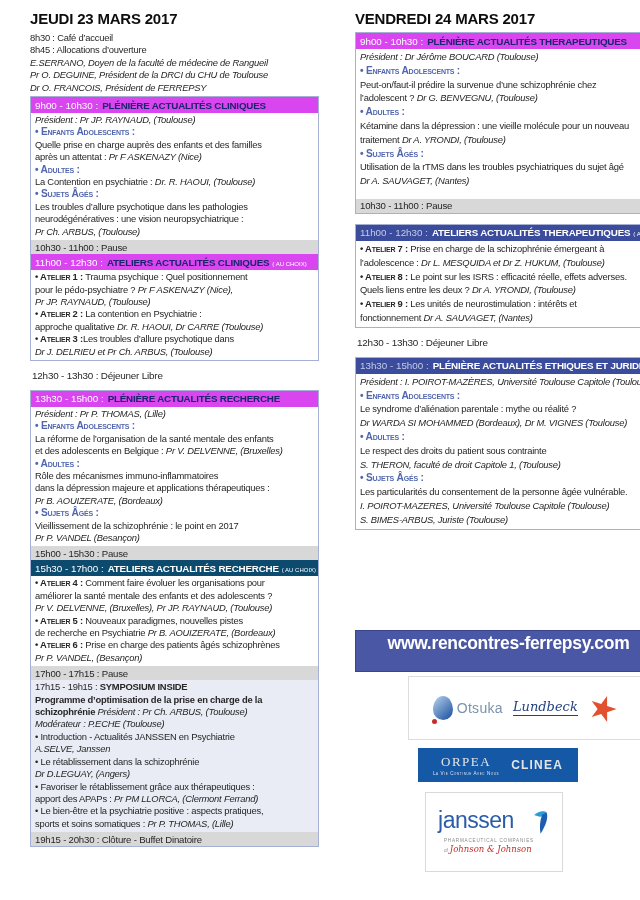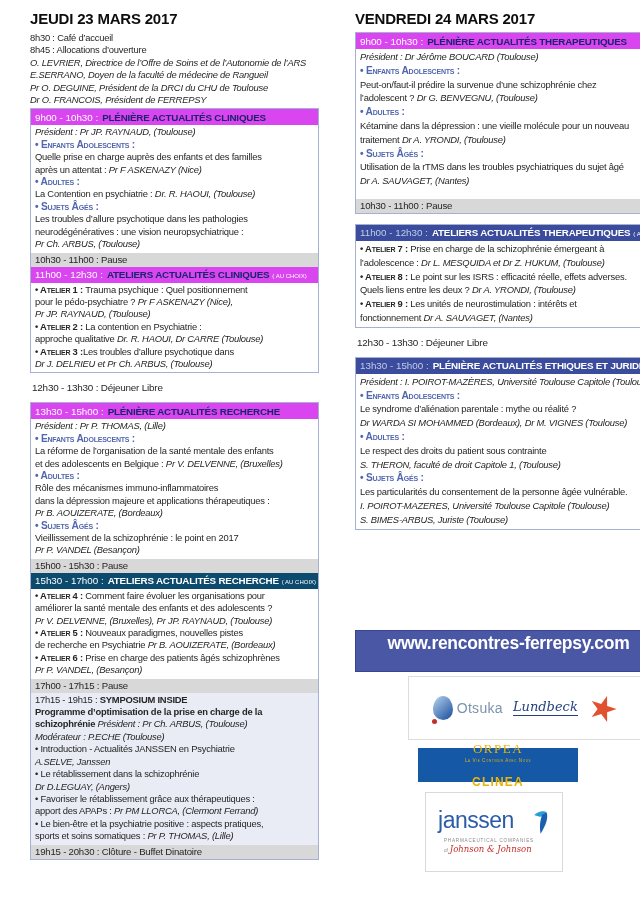--- a/index.html
+++ b/index.html
@@ -43,22 +43,22 @@
   .sponsor-row{margin-top:4px;margin-left:53px;width:233px;height:62px;border:1px solid #DCDCDC;
                display:flex;align-items:center;justify-content:center;gap:10px;background:#fff;}
   .otsuka{display:flex;align-items:center;gap:4px;}
   .balloon{width:20px;height:24px;border-radius:50% 50% 48% 52% / 56% 56% 44% 44%;
            background:linear-gradient(135deg,#A9C6E6 10%,#2D5FA8 85%);position:relative;}
   .balloon::after{content:"";position:absolute;left:-1px;bottom:-4px;width:5px;height:5px;border-radius:50%;background:#C62D27;}
   .otsuka-text{color:#7C93AC;font-size:14px;letter-spacing:0.3px;}
   .lundbeck{font-family:"DejaVu Serif",serif;font-style:italic;color:#24407E;font-size:13px;
             border-bottom:1.5px solid #24407E;padding-bottom:1px;}
   .starfish{color:#E2512F;font-size:34px;line-height:1;transform:rotate(18deg);}
-  .orpea-box{margin:8px 0 0 63px;width:160px;height:34px;background:#1558A6;color:#eab308;
-             display:flex;align-items:center;justify-content:center;gap:12px;flex-direction:column;}
+  .orpea-box{margin:8px 0 0 63px;width:160px;height:34px;background:#1558A6;color:#e5e5e5;
+             display:flex;align-items:center;justify-content:center;gap:12px;}
   .orpea-wrap{display:flex;flex-direction:column;align-items:center;}
   .orpea-name{font-family:"Liberation Serif",serif;font-size:13px;letter-spacing:1.5px;}
   .orpea-tag{font-size:4.6px;letter-spacing:0.6px;font-variant:small-caps;margin-top:1px;}
   .clinea{font-size:12px;font-weight:bold;letter-spacing:1.2px;}
   .janssen-box{margin:10px 0 0 70px;width:136px;height:78px;border:1px solid #D9D9D9;background:#fff;
                display:flex;flex-direction:column;align-items:center;justify-content:center;}
   .janssen-row{display:flex;align-items:flex-start;gap:18px;}
   .janssen-name{color:#2A5CA8;font-size:23px;letter-spacing:-0.5px;line-height:1;}
   .janssen-sub{font-size:4.6px;color:#8a8a8a;letter-spacing:0.8px;margin-top:3px;align-self:flex-start;margin-left:18px;}
   .jnj-row{display:flex;align-items:baseline;gap:2px;align-self:flex-start;margin-left:18px;margin-top:1px;}
@@ -69,21 +69,20 @@
 <body>
 
 <div class="page">
 
   <div class="col col-left">
     <div class="day-title">JEUDI 23 MARS 2017</div>
     <div>
         <div class="plain">
           <div class="line"><span class="run-n">8h30 : Café d’accueil</span></div>
           <div class="line"><span class="run-n">8h45 : Allocations d’ouverture</span></div>
-          <div class="line"><span class="run-i">O. LEVRIER, Directrice de l’Offre de Soins et de l’Autonomie de l’ARS</span></div>
           <div class="line"><span class="run-i">E.SERRANO, Doyen de la faculté de médecine de Rangueil</span></div>
           <div class="line"><span class="run-i">Pr O. DEGUINE, Président de la DRCI du CHU de Toulouse</span></div>
           <div class="line"><span class="run-i">Dr O. FRANCOIS, Président de FERREPSY</span></div>
         </div>
         <div class="box">
           <div class="hdr hdr-light">
             <span class="hdr-time">9h00 - 10h30 :</span>
             <span class="hdr-title">PLÉNIÈRE ACTUALITÉS CLINIQUES</span>
           </div>
           <div class="lines">

